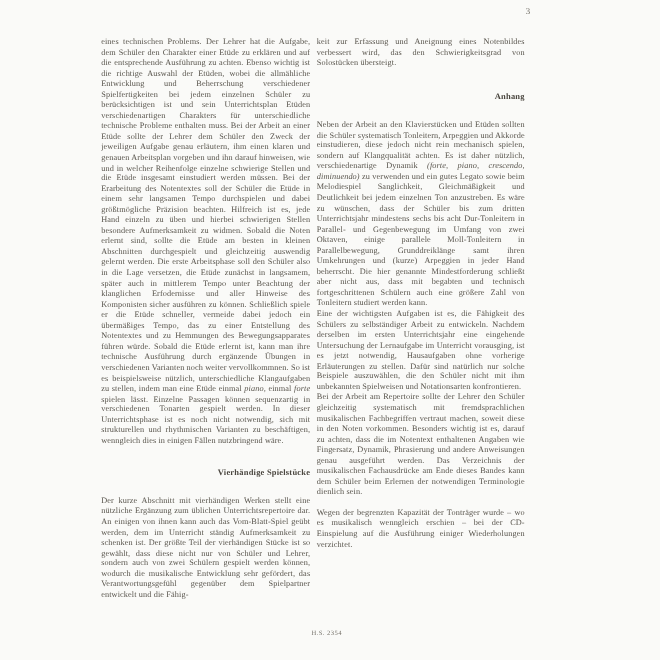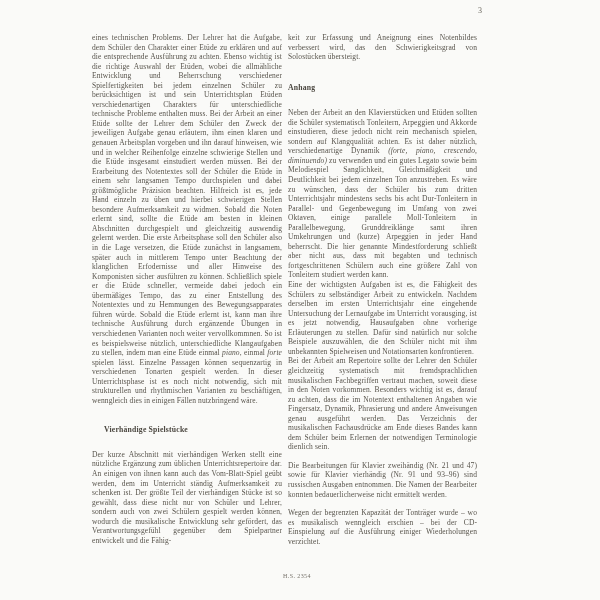--- a/index.html
+++ b/index.html
@@ -34,21 +34,21 @@
   }
   .col-left  { left: 92px; width: 190px; }
   .col-right { left: 288px; width: 189px; }
   .column p {
     margin: 0;
   }
   .section-heading {
     font-weight: bold;
     font-size: 7.7px;
     color: #4a463f;
-    text-align: left;
+    text-align: right;
     letter-spacing: 0.2px;
   }
   .col-left .section-heading  { margin: 20px 0 15px 12px; }
   .col-right .section-heading { margin: 21px 0 16px 0; }
   .gap-top { margin-top: 9px !important; }
   .it { font-style: italic; }
   .footer-plate {
     position: absolute;
     top: 573px;
     left: 257px;
@@ -69,17 +69,16 @@
   <p class="section-heading">Vierhändige Spielstücke</p>
   <p>Der kurze Abschnitt mit vierhändigen Werken stellt eine nützliche Ergänzung zum üblichen Unterrichtsrepertoire dar. An einigen von ihnen kann auch das Vom-Blatt-Spiel geübt werden, dem im Unterricht ständig Aufmerksamkeit zu schenken ist. Der größte Teil der vierhändigen Stücke ist so gewählt, dass diese nicht nur von Schüler und Lehrer, sondern auch von zwei Schülern gespielt werden können, wodurch die musikalische Entwicklung sehr gefördert, das Verantwortungsgefühl gegenüber dem Spielpartner entwickelt und die Fähig-</p>
 </div>
 
 <div class="column col-right">
   <p>keit zur Erfassung und Aneignung eines Notenbildes verbessert wird, das den Schwierigkeitsgrad von Solostücken übersteigt.</p>
   <p class="section-heading">Anhang</p>
   <p><span>Neben der Arbeit an den Klavierstücken und Etüden sollten die Schüler systematisch Tonleitern, Arpeggien und Akkorde einstudieren, diese jedoch nicht rein mechanisch spielen, sondern auf Klangqualität achten. Es ist daher nützlich, verschiedenartige Dynamik </span><span class="it">(forte, piano, crescendo, diminuendo)</span><span> zu verwenden und ein gutes Legato sowie beim Melodiespiel Sanglichkeit, Gleichmäßigkeit und Deutlichkeit bei jedem einzelnen Ton anzustreben. Es wäre zu wünschen, dass der Schüler bis zum dritten Unterrichtsjahr mindestens sechs bis acht Dur-Tonleitern in Parallel- und Gegenbewegung im Umfang von zwei Oktaven, einige parallele Moll-Tonleitern in Parallelbewegung, Grunddreiklänge samt ihren Umkehrungen und (kurze) Arpeggien in jeder Hand beherrscht. Die hier genannte Mindestforderung schließt aber nicht aus, dass mit begabten und technisch fortgeschrittenen Schülern auch eine größere Zahl von Tonleitern studiert werden kann.</span></p>
   <p>Eine der wichtigsten Aufgaben ist es, die Fähigkeit des Schülers zu selbständiger Arbeit zu entwickeln. Nachdem derselben im ersten Unterrichtsjahr eine eingehende Untersuchung der Lernaufgabe im Unterricht vorausging, ist es jetzt notwendig, Hausaufgaben ohne vorherige Erläuterungen zu stellen. Dafür sind natürlich nur solche Beispiele auszuwählen, die den Schüler nicht mit ihm unbekannten Spielweisen und Notationsarten konfrontieren.</p>
   <p>Bei der Arbeit am Repertoire sollte der Lehrer den Schüler gleichzeitig systematisch mit fremdsprachlichen musikalischen Fachbegriffen vertraut machen, soweit diese in den Noten vorkommen. Besonders wichtig ist es, darauf zu achten, dass die im Notentext enthaltenen Angaben wie Fingersatz, Dynamik, Phrasierung und andere Anweisungen genau ausgeführt werden. Das Verzeichnis der musikalischen Fachausdrücke am Ende dieses Bandes kann dem Schüler beim Erlernen der notwendigen Terminologie dienlich sein.</p>
-  <p class="gap-top">Die Bearbeitungen für Klavier zweihändig (Nr. 21 und 47) sowie für Klavier vierhändig (Nr. 91 und 93–96) sind russischen Ausgaben entnommen. Die Namen der Bearbeiter konnten bedauerlicherweise nicht ermittelt werden.</p>
   <p class="gap-top">Wegen der begrenzten Kapazität der Tonträger wurde – wo es musikalisch wenngleich erschien – bei der CD-Einspielung auf die Ausführung einiger Wiederholungen verzichtet.</p>
 </div>
 
 <div class="footer-plate">H.S. 2354</div>
 
 </body></html>

